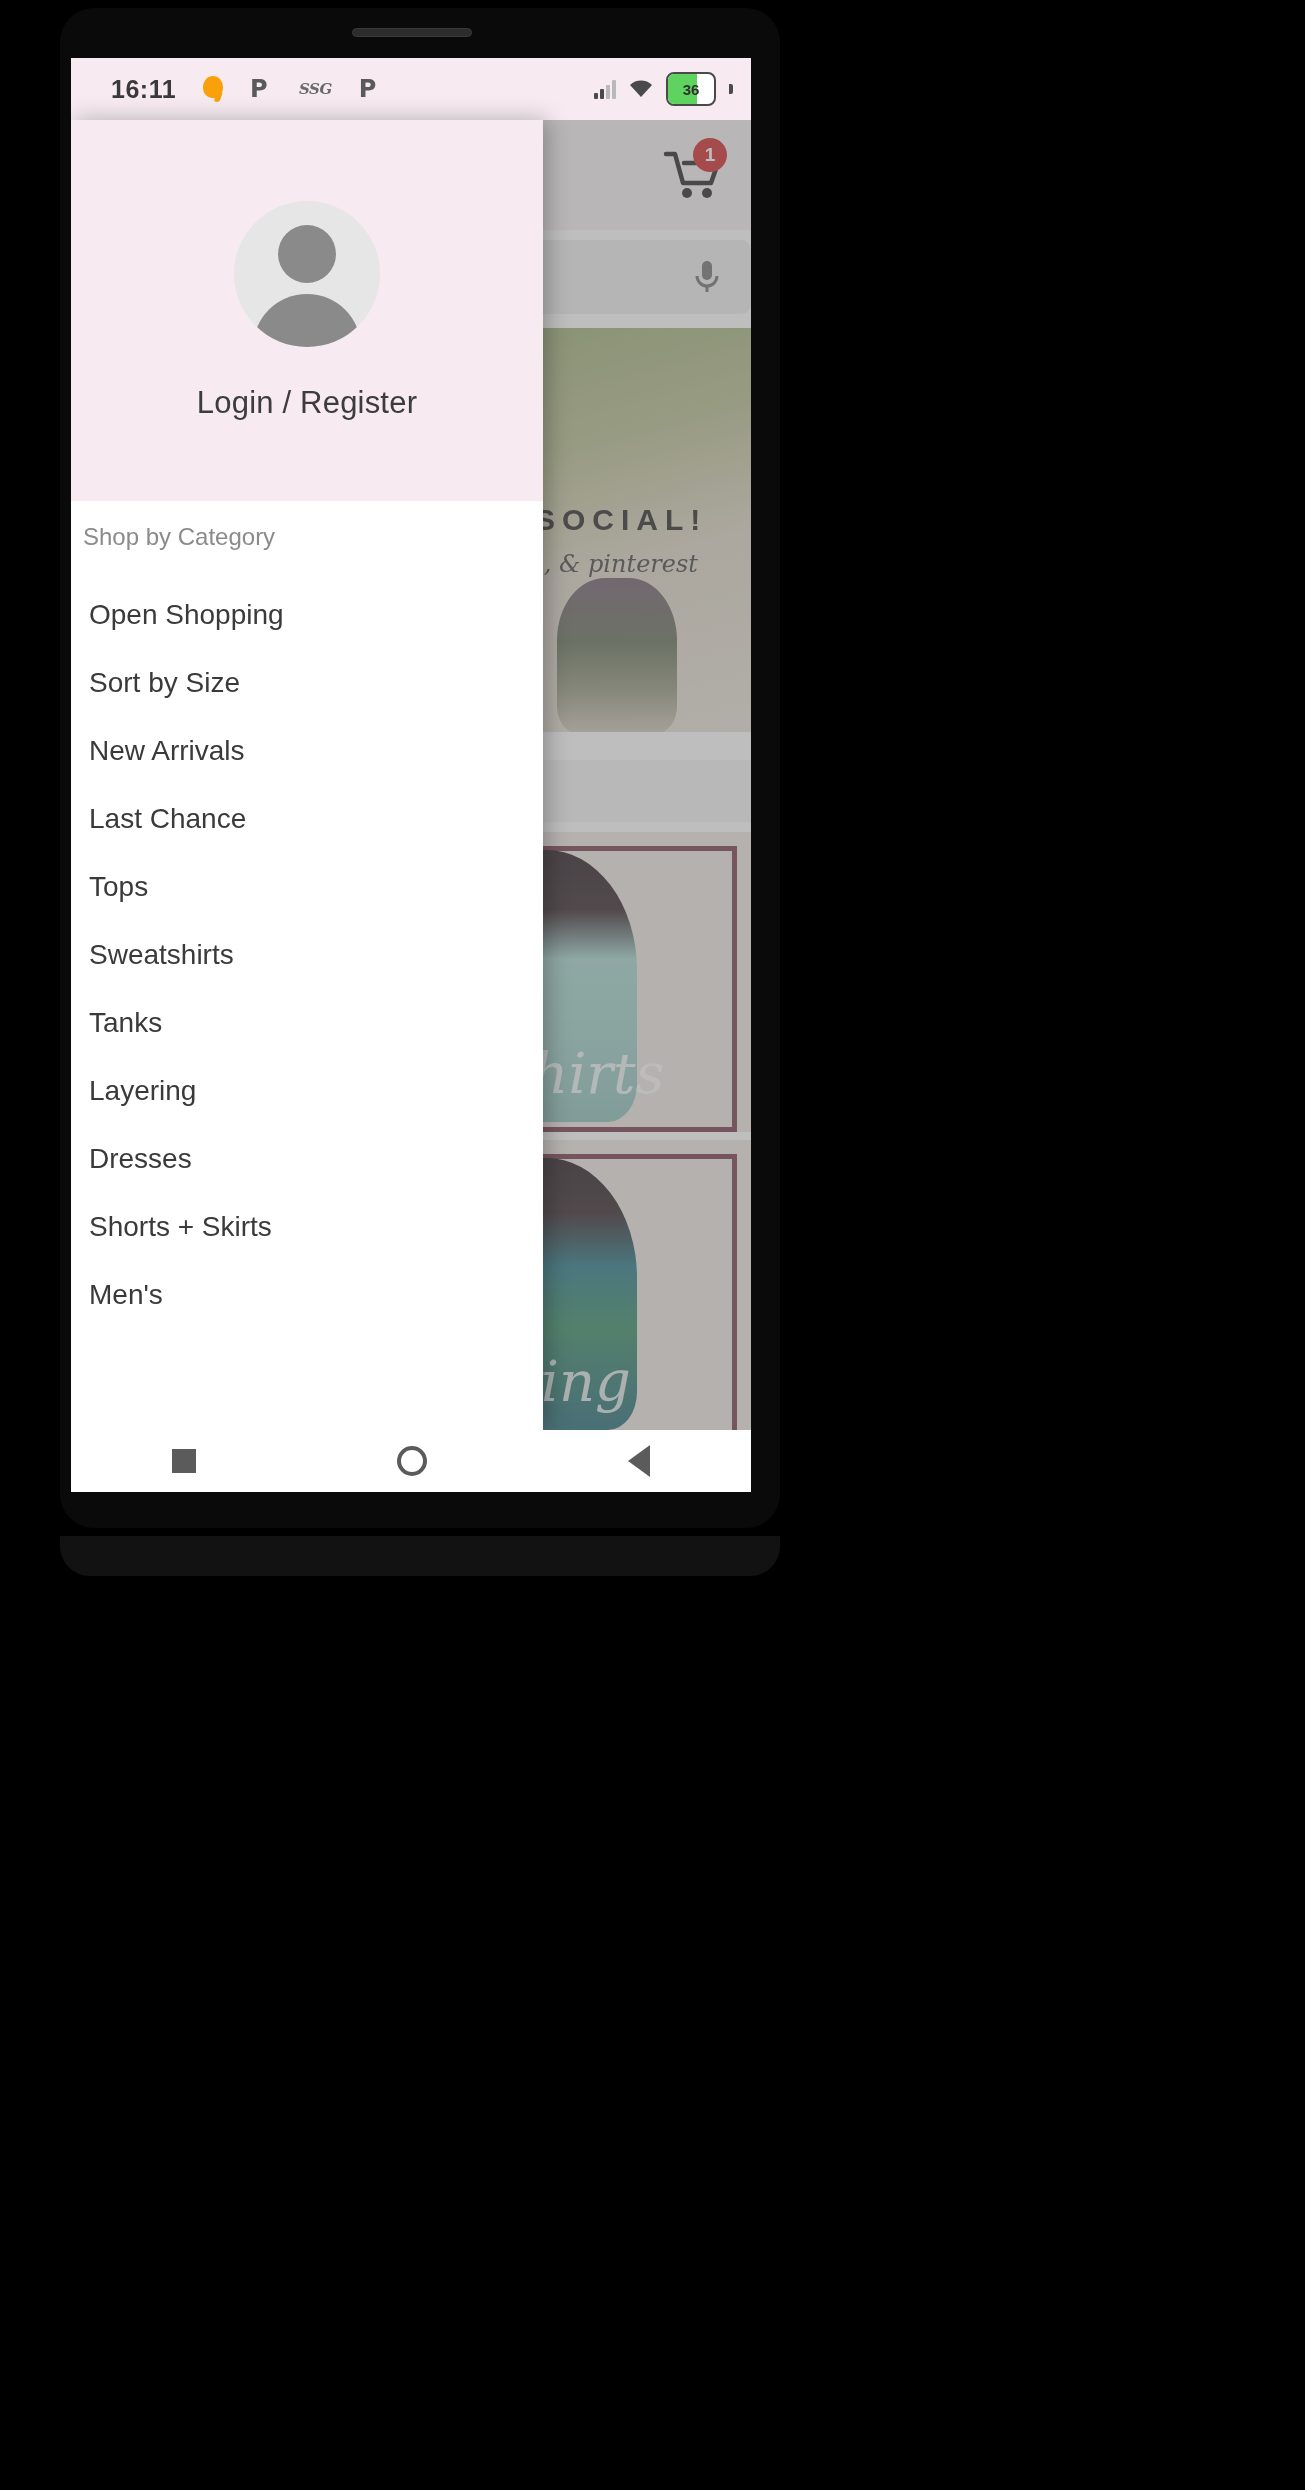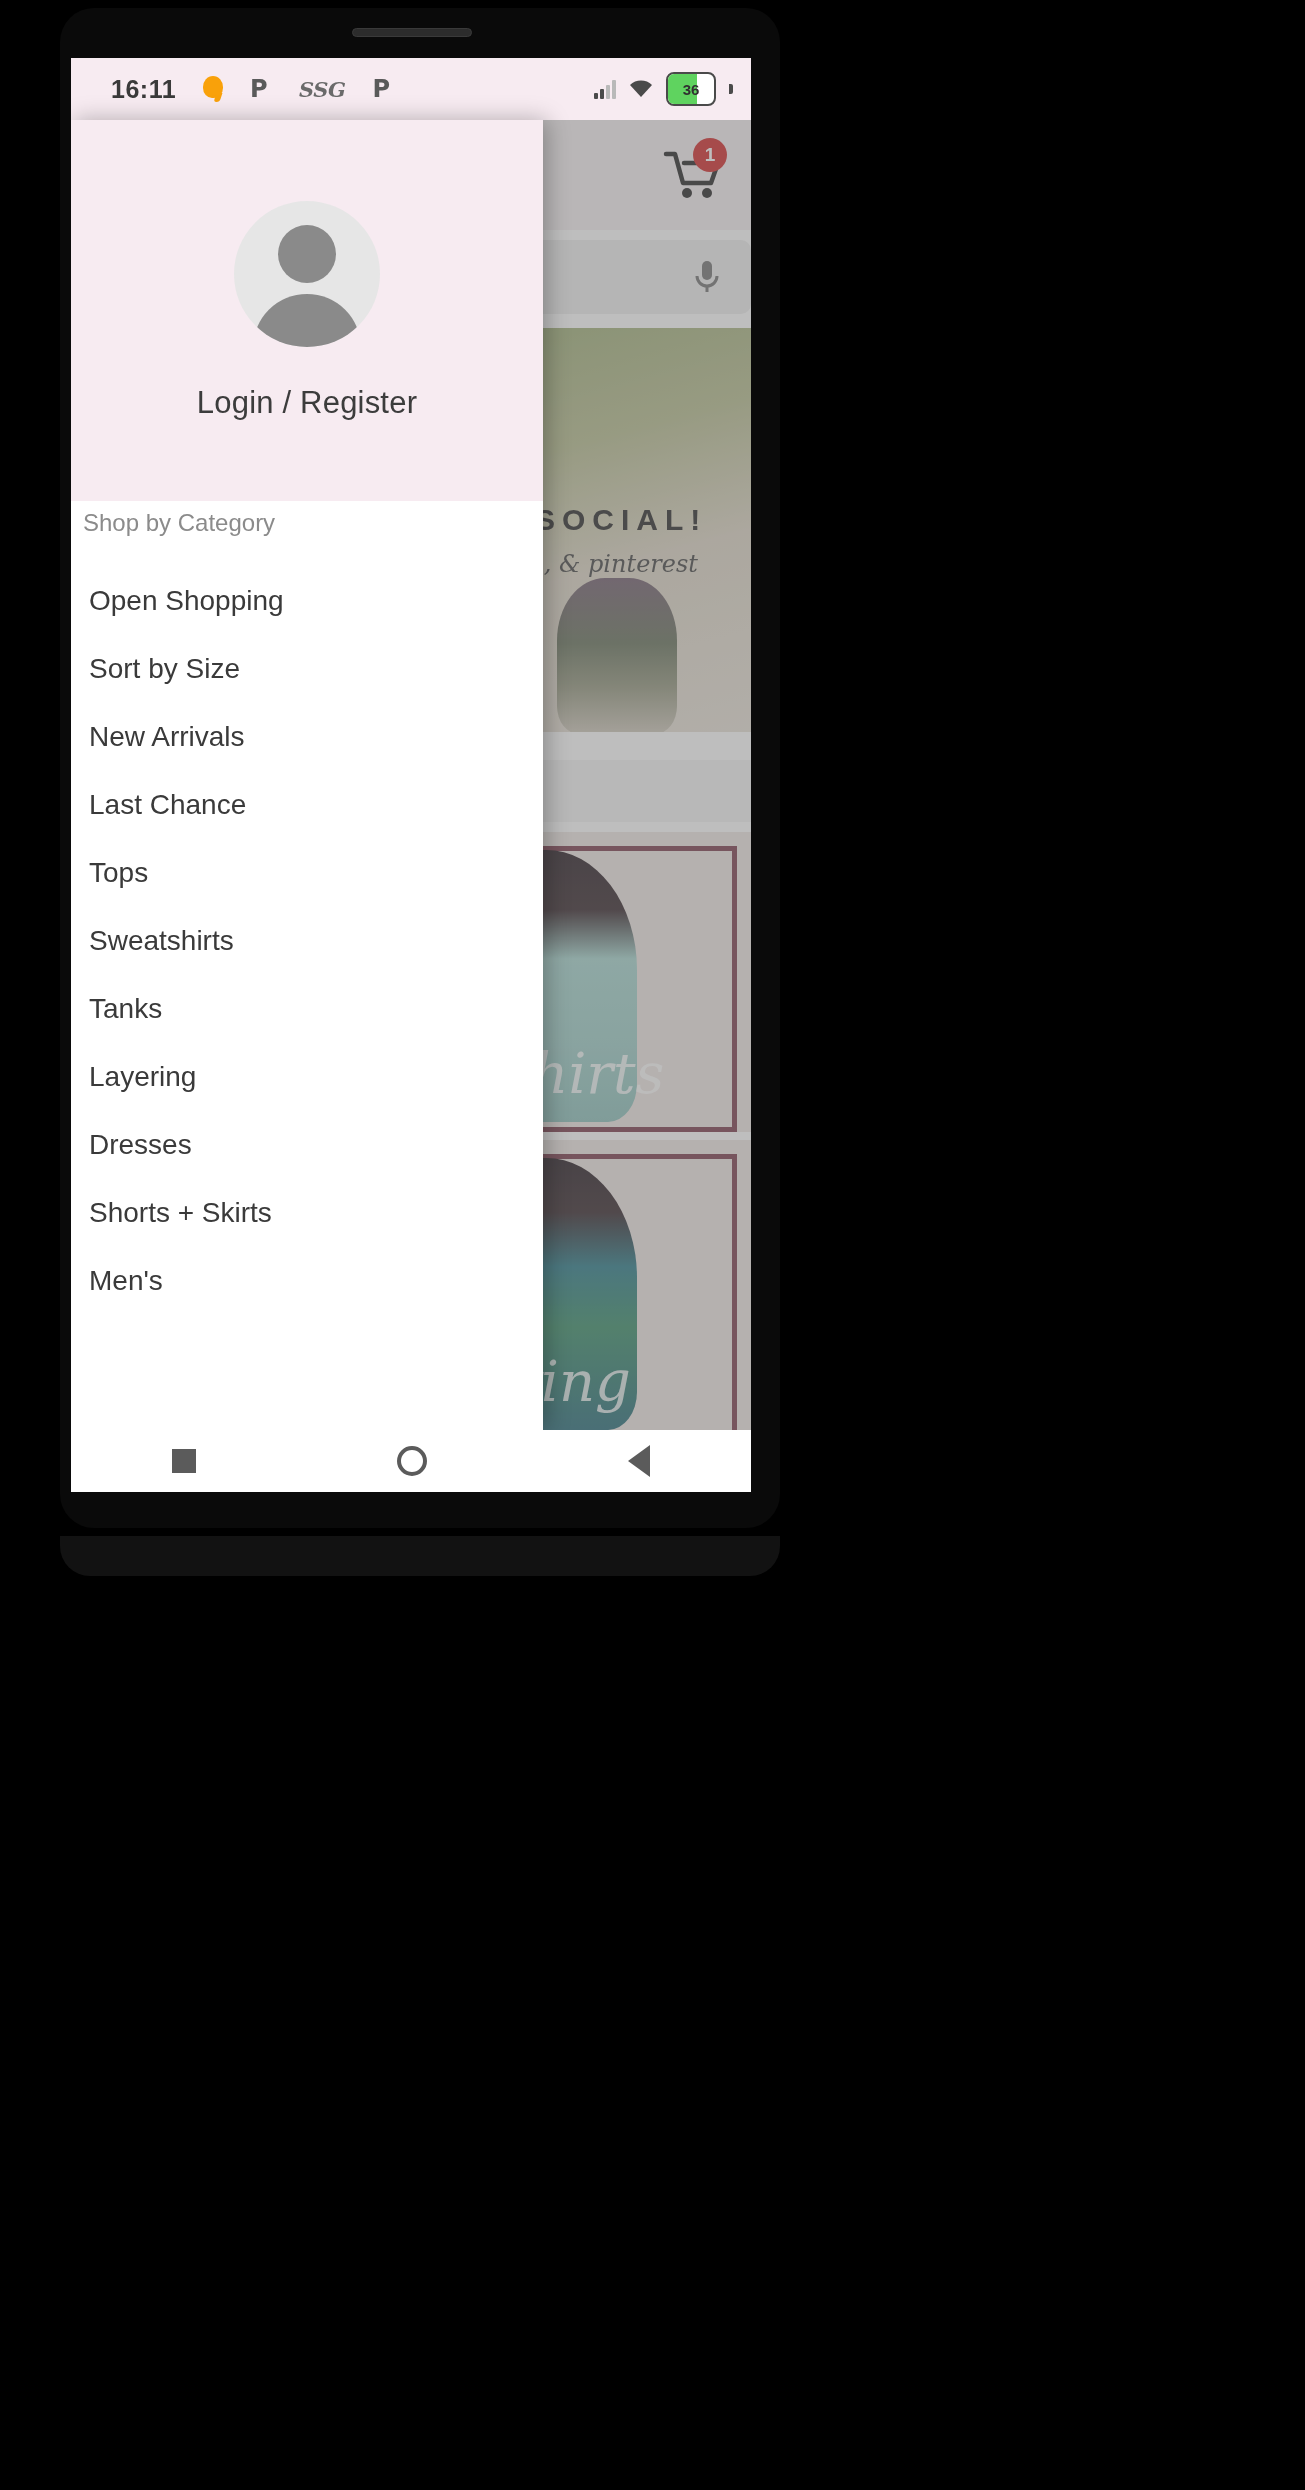--- a/index.html
+++ b/index.html
@@ -54,21 +54,21 @@
   }
   .balloon-icon .t{
     position:absolute; left:12px; top:17px; width:6px; height:9px;
     background:#f9a10a; transform:skewX(-18deg); border-radius:0 0 3px 3px;
   }
   .p-icon{
     width:22px; height:26px; color:#5a5a5a; font-weight:bold;
     font-size:24px; line-height:26px; font-family:"DejaVu Sans", sans-serif;
   }
   .ssg-icon{
-    font-size:21px; font-weight:bold; font-style:italic; color:#6a6a6a;
+    font-size:15px; font-weight:bold; font-style:italic; color:#6a6a6a;
     letter-spacing:-.5px; font-family:"DejaVu Serif", serif;
   }
   #status-right{ display:flex; align-items:center; gap:12px; }
   .signal-icon{ display:flex; align-items:flex-end; gap:2px; height:20px; }
   .signal-icon i{ width:4px; background:#4a4a4a; display:block; border-radius:1px; }
   .signal-icon i:nth-child(1){ height:6px; }
   .signal-icon i:nth-child(2){ height:10px; }
   .signal-icon i:nth-child(3){ height:14px; background:#b9b9b9; }
   .signal-icon i:nth-child(4){ height:19px; background:#b9b9b9; }
   .wifi-icon{ position:relative; width:26px; height:20px; }
@@ -201,21 +201,21 @@
     width:58px; height:58px; border-radius:50%; background:#8a8a8a;
   }
   #avatar .body{
     position:absolute; left:50%; top:93px; transform:translateX(-50%);
     width:108px; height:86px; border-radius:54px 54px 0 0; background:#8a8a8a;
   }
   #login-label{
     font-size:31px; color:#3c3c3c; letter-spacing:.2px;
   }
   #drawer-list{
-    flex:1; overflow:hidden; padding-top:8px; background:#fff;
+    flex:1; overflow:hidden; padding-top:22px; background:#fff;
   }
   #category-header{
     font-size:24px; color:#8b8b8b; padding:0 0 0 12px; margin-bottom:30px;
   }
   .menu-item{
     font-size:28px; color:#3a3a3a;
     padding:0 0 0 18px; height:68px; line-height:68px;
     white-space:nowrap;
   }
 

